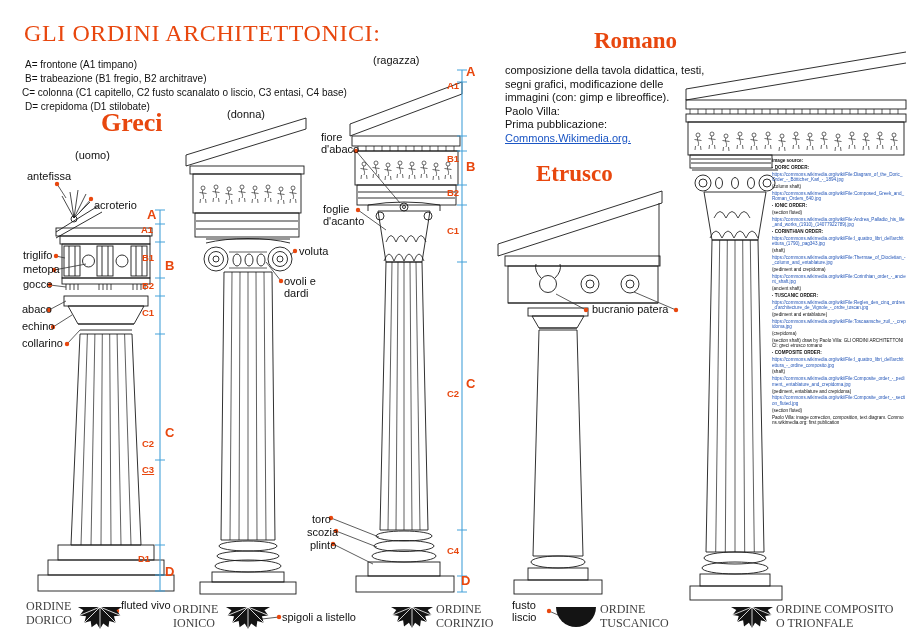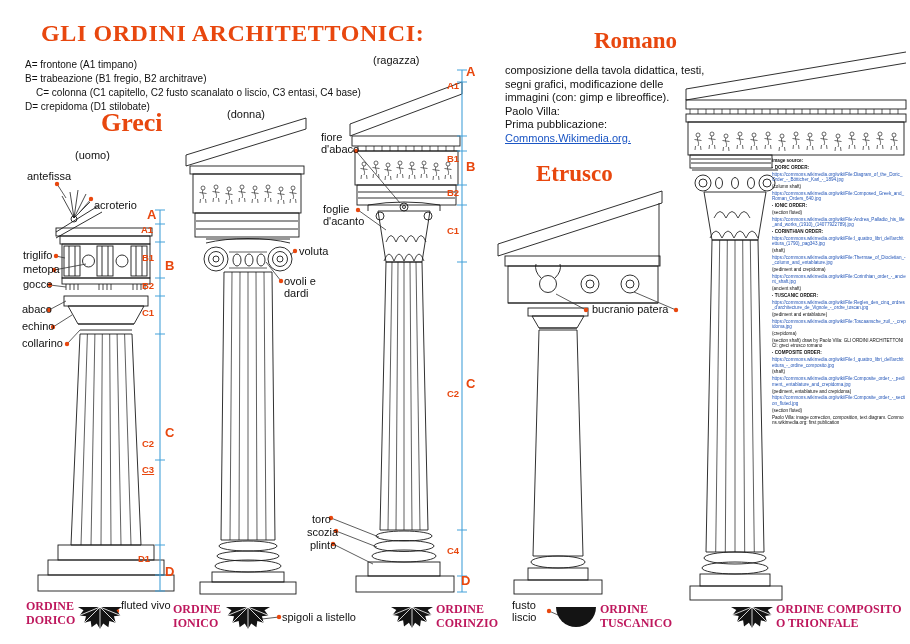--- a/index.html
+++ b/index.html
@@ -1,32 +1,32 @@
 <!DOCTYPE html>
 <html><head>
 <meta charset="utf-8">
 <style>
   * { margin:0; padding:0; box-sizing:border-box; }
   html,body { width:910px; height:644px; background:#fff; font-family:"Liberation Sans",sans-serif; }
   #stage { position:relative; width:910px; height:644px; background:#fff; overflow:hidden; }
   .abs { position:absolute; }
-  .title { font-family:"Liberation Serif",serif; font-weight:bold; font-size:24px; letter-spacing:0.6px; color:#E8470E;margin-left:17px; }
+  .title { font-family:"Liberation Serif",serif; font-weight:normal; font-size:24px; letter-spacing:0.6px; color:#E8470E; }
   .heading { font-family:"Liberation Serif",serif; font-weight:bold; color:#E8470E; }
   .h-greci { font-size:26px; }
   .h-romano, .h-etrusco { font-size:23px; }
   .legend-line { font-size:10px; line-height:14px; color:#111; white-space:nowrap; }
   .lbl { font-size:11px; line-height:11.5px; color:#111; }
   .cap { font-size:11px; color:#111; }
   .credits { width:205px; font-size:11px; line-height:13.5px; color:#111; }
   .link { color:#1a55c4; text-decoration:underline; cursor:pointer; }
   .dim { position:absolute; font-weight:bold; color:#E8470E; font-family:"Liberation Sans",sans-serif; }
   .dim.s { font-size:9.5px; }
   .dim.b { font-size:13px; }
   .dim.u { text-decoration:underline; }
-  .order { font-family:"Liberation Serif",serif; font-weight:bold; font-size:12px; line-height:13.5px; color:#be185d; white-space:nowrap; }
+  .order { font-family:"Liberation Serif",serif; font-weight:normal; font-size:12px; line-height:13.5px; color:#404040; white-space:nowrap; }
   .sources { width:134px; max-height:372px; overflow:hidden; font-size:4.6px; line-height:5.3px; }
   .src-line { margin-bottom:1.6px; word-break:break-all; }
   .c-h { color:#111; font-weight:bold; }
   .c-k { color:#111; }
   .c-b { color:#2456b8; }
 </style>
 </head>
 <body>
 
 <div id="stage">
@@ -267,21 +267,21 @@
     </g>
     <g transform="translate(752,607)" fill="#141414">
       <use href="#gearp"></use>
       <path d="M0,0 L0,21 M0,0 L-14.9,14.9 M0,0 L14.9,14.9 M0,0 L-19.4,8 M0,0 L19.4,8" stroke="#fff" stroke-width="0.8"></path>
     </g>
   </svg>
 
   <div class="abs title" style="left:24px;top:20px">GLI ORDINI ARCHITETTONICI:</div>
   <div class="abs legend-line" style="left:25px;top:58px">A= frontone (A1 timpano)</div>
   <div class="abs legend-line" style="left:25px;top:72px">B= trabeazione (B1 fregio, B2 architrave)</div>
-  <div class="abs legend-line" style="left:36px;top:86px">C= colonna (C1 capitello, C2 fusto scanalato o liscio, C3 entasi, C4 base)</div>
+  <div class="abs legend-line" style="left:22px;top:86px">C= colonna (C1 capitello, C2 fusto scanalato o liscio, C3 entasi, C4 base)</div>
   <div class="abs legend-line" style="left:25px;top:100px">D= crepidoma (D1 stilobate)</div>
 
   <div class="abs heading h-greci" style="left:101px;top:108px">Greci</div>
   <div class="abs heading h-romano" style="left:594px;top:28px">Romano</div>
   <div class="abs heading h-etrusco" style="left:536px;top:161px">Etrusco</div>
 
   <div class="abs cap" style="left:75px;top:149px">(uomo)</div>
   <div class="abs cap" style="left:227px;top:108px">(donna)</div>
   <div class="abs cap" style="left:373px;top:54px">(ragazza)</div>
 

